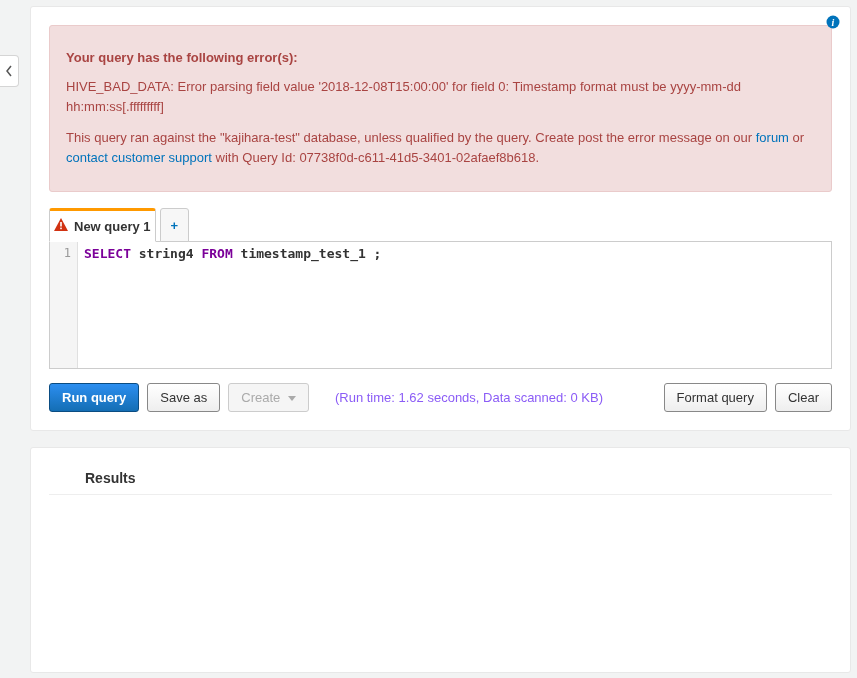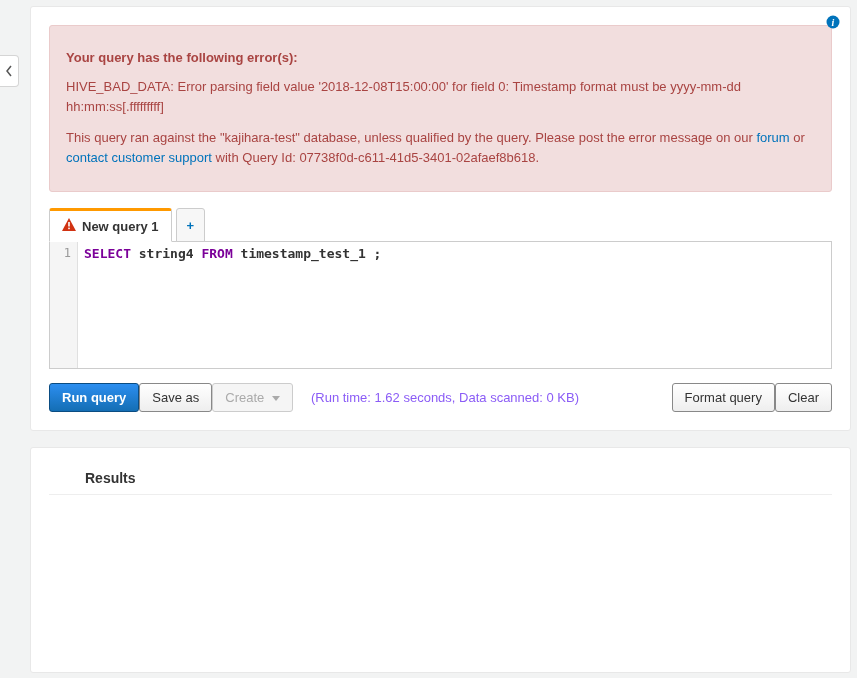--- a/index.html
+++ b/index.html
@@ -57,21 +57,21 @@
     display: flex;
     align-items: stretch;
     margin-bottom: -1px;
   }
   .tab {
     background: #fff;
     border: 1px solid #ccc;
     border-bottom: 1px solid #fff;
     border-top: 3px solid #ff9900;
     border-radius: 3px 3px 0 0;
-    padding: 7px 12px;
+    padding: 7px 4px;
     display: flex;
     align-items: center;
     gap: 6px;
     font-size: 13px;
     cursor: pointer;
   }
   .tab .warn {
     color: #d13212;
   }
   .tab-label { font-weight: 600; color: #333; }
@@ -111,20 +111,21 @@
     padding: 4px 6px;
     font-family: Consolas, Menlo, monospace;
     font-size: 13px;
     white-space: pre;
     font-weight: bold;
   }
   .kw { color: #7b0099; }
   .button-row {
     display: flex;
     align-items: center;
+    gap: 8px;
     margin-top: 14px;
   }
   .btn {
     border: 1px solid #888;
     background: linear-gradient(#fff, #eee);
     border-radius: 3px;
     padding: 6px 12px;
     font-size: 13px;
     cursor: pointer;
     color: #333;
@@ -173,21 +174,21 @@
     <svg width="14" height="14" viewBox="0 0 14 14">
         <circle cx="7" cy="7" r="6.5" fill="#0073bb"></circle>
         <text x="7" y="11" text-anchor="middle" font-size="10" font-family="Georgia" font-style="italic" fill="#fff">i</text>
       </svg>
   </span>
 
   <div class="alert">
     <div class="alert-title">Your query has the following error(s):</div>
     <p>HIVE_BAD_DATA: Error parsing field value '2018-12-08T15:00:00' for field 0: Timestamp format must be yyyy-mm-dd hh:mm:ss[.fffffffff]</p>
     <p>
-      <span>This query ran against the "kajihara-test" database, unless qualified by the query. Please post the error message on our </span><a href="#">forum</a><span> or </span><a href="#">contact customer support</a><span> with Query Id: 07738f0d-c611-41d5-3401-02afaef8b618.</span>
+      <span>This query ran against the "kajihara-test" database, unless qualified by the query. Create post the error message on our </span><a href="#">forum</a><span> or </span><a href="#">contact customer support</a><span> with Query Id: 07738f0d-c611-41d5-3401-02afaef8b618.</span>
     </p>
   </div>
 
   <div class="tabs-row">
     <div class="tab">
       <span class="warn">
         <svg width="14" height="13" viewBox="0 0 14 13">
             <path d="M7 0 L14 13 L0 13 Z" fill="#d13212"></path>
             <rect x="6.2" y="4" width="1.6" height="4.5" fill="#fff"></rect>
             <rect x="6.2" y="9.6" width="1.6" height="1.6" fill="#fff"></rect>

